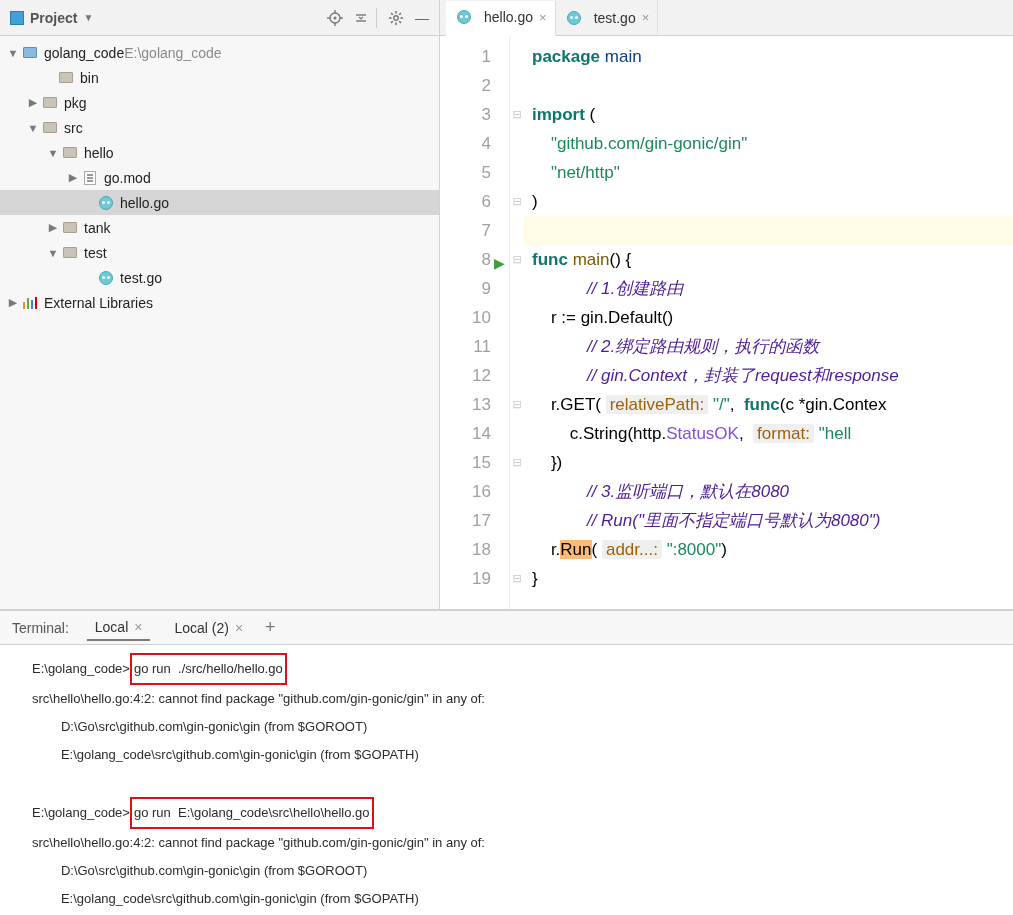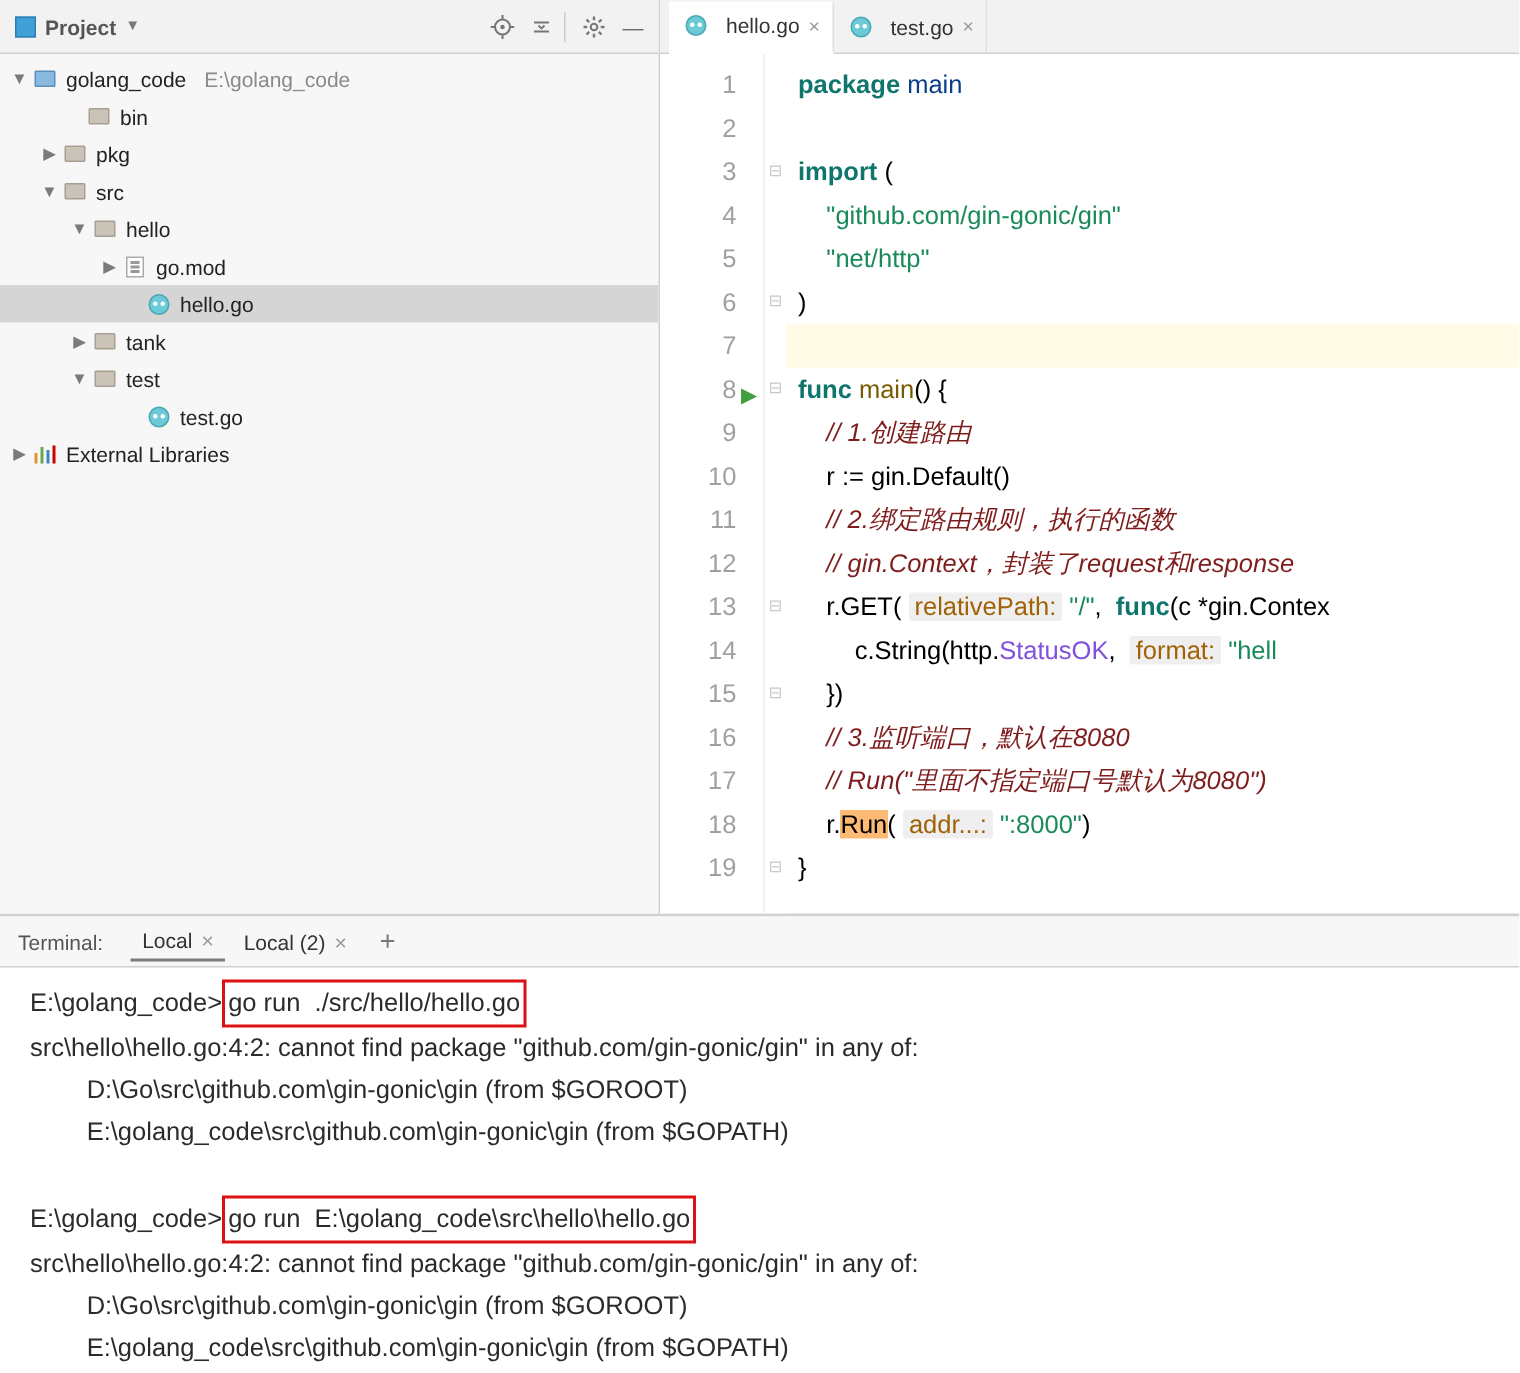--- a/index.html
+++ b/index.html
@@ -27,54 +27,54 @@
 .gofile { width: 14px; height: 14px; border-radius: 50%; background: #6bcad6; border: 1px solid #4aa8b4; position: relative; }
 .gofile::after { content: ""; position: absolute; left: 2px; top: 4px; width: 3px; height: 3px; background: #fff; border-radius: 50%; box-shadow: 5px 0 0 #fff; }
 .filegen { width: 12px; height: 14px; background: #fff; border: 1px solid #aaa; }
 .filegen.bar::after { content: ""; display: block; margin: 2px; height: 2px; background: #999; box-shadow: 0 3px 0 #999, 0 6px 0 #999; }
 .lib { width: 14px; height: 12px; display: flex; gap: 2px; align-items: flex-end; }
 .lib span { display: block; width: 2px; background: #6aa84f; }
 .lib span:nth-child(1){ height: 7px; background:#e69138;} .lib span:nth-child(2){ height: 11px; background:#6aa84f;} .lib span:nth-child(3){ height: 9px; background:#3d85c6;} .lib span:nth-child(4){ height: 12px; background:#cc0000;}
 .scratch { width: 14px; height: 14px; border-radius: 50%; background: #40a0d8; position: relative; }
 .scratch::after { content: ""; position: absolute; right: -2px; bottom: -2px; width: 8px; height: 8px; border-radius: 50%; background: #6aa84f; border: 1px solid #fff; }
 .tree-label { color: #222; }
-.tree-path { color: #8a8a8a; margin-left: 12px; }
+.tree-path { color: #8a8a8a; margin-left: 0; }
 
 .editor { flex: 1; display: flex; flex-direction: column; min-width: 0; }
 .tabs { display: flex; align-items: center; height: 36px; border-bottom: 1px solid #d1d1d1; padding-left: 6px; background: #f2f2f2; }
 .tab { display: flex; align-items: center; padding: 0 8px; height: 100%; border-right: 1px solid #e0e0e0; gap: 6px; color: #333; }
 .tab.active { background: #fff; border-bottom: 2px solid #fff; margin-bottom: -1px; }
 .tab .close { color: #999; font-size: 13px; cursor: pointer; }
 
 .code-area { flex: 1; display: flex; overflow: hidden; font-family: "Consolas","Courier New",monospace; font-size: 17px; line-height: 29px; }
 .gutter { width: 70px; text-align: right; color: #a0a0a0; padding: 6px 18px 0 0; background: #fff; border-right: 1px solid #ededed; user-select: none; position: relative; }
 .gutter .ln { height: 29px; }
 .run-mark { position: absolute; left: 54px; top: 213px; color: #3f9f3f; font-size: 14px; }
 .fold-col { width: 14px; background: #fff; padding-top: 6px; }
 .fold-col .fm { height: 29px; display: flex; align-items: center; justify-content: center; color: #c9c9c9; font-size: 11px; }
 .code { flex: 1; padding: 6px 0 0 8px; white-space: pre; overflow: hidden; }
 .code .cl { height: 29px; }
 .code .hl7 { background: #fffbe6; margin-left: -8px; padding-left: 8px; }
 .kw { color: #0f766e; font-weight: 600; }
 .pkg { color: #0a3e8a; }
 .str { color: #1a8a5a; }
-.cm { color: #7f1d1d; font-style: italic; }
+.cm { color: #4c1d95; font-style: italic; margin-left: 36px; }
 .fn { color: #7a5a00; }
 .hint { background: #efefef; color: #a16207; padding: 0 4px; border-radius: 2px; font-style: normal; }
 .fnwarn { background: #fdba74; }
 
 .terminal { height: 305px; display: flex; flex-direction: column; border-top: 1px solid #d1d1d1; }
 .term-tabs { display: flex; align-items: center; height: 34px; border-bottom: 1px solid #d1d1d1; padding-left: 12px; background: #f7f7f7; gap: 8px; }
 .term-tabs .tlabel { color: #555; margin-right: 10px; }
 .ttab { display: flex; align-items: center; gap: 6px; padding: 4px 8px; color: #333; }
 .ttab.active { border-bottom: 2px solid #7a7a7a; }
 .ttab .close { color: #999; cursor: pointer; }
 .plus { color: #777; font-size: 18px; cursor: pointer; padding: 0 6px; }
 
-.term-body { flex: 1; padding: 8px 20px; font-family: "Consolas","Courier New",monospace; font-size: 17px; line-height: 28px; color: #2b2b2b; overflow: hidden; white-space: pre; }
+.term-body { flex: 1; padding: 8px 32px; font-family: "Consolas","Courier New",monospace; font-size: 13px; line-height: 28px; color: #2b2b2b; overflow: hidden; white-space: pre; }
 .redbox { border: 2px solid #d11; padding: 0 2px; display: inline-block; }
 </style>
 </head>
 <body>
 
 <div class="ide">
   <div class="upper">
 
     <div class="sidebar">
       <div class="sidebar-header">
@@ -266,21 +266,21 @@
             <div class="fm">⊟</div>
           </div>
         <div class="code" id="code"><div class="cl"><span class="kw">package</span> <span class="pkg">main</span></div><div class="cl">&nbsp;</div><div class="cl"><span class="kw">import</span> (</div><div class="cl">    <span class="str">"github.com/gin-gonic/gin"</span></div><div class="cl">    <span class="str">"net/http"</span></div><div class="cl">)</div><div class="cl hl7">&nbsp;</div><div class="cl"><span class="kw">func</span> <span class="fn">main</span>() {</div><div class="cl">    <span class="cm">// 1.创建路由</span></div><div class="cl">    r := gin.Default()</div><div class="cl">    <span class="cm">// 2.绑定路由规则，执行的函数</span></div><div class="cl">    <span class="cm">// gin.Context，封装了request和response</span></div><div class="cl">    r.GET( <span class="hint">relativePath:</span> <span class="str">"/"</span>,  <span class="kw">func</span>(c *gin.Contex</div><div class="cl">        c.String(http.<span style="color:#8250df">StatusOK</span>,  <span class="hint">format:</span> <span class="str">"hell</span></div><div class="cl">    })</div><div class="cl">    <span class="cm">// 3.监听端口，默认在8080</span></div><div class="cl">    <span class="cm">// Run("里面不指定端口号默认为8080")</span></div><div class="cl">    r.<span class="fnwarn">Run</span>( <span class="hint">addr...:</span> <span class="str">":8000"</span>)</div><div class="cl">}</div></div>
       </div>
     </div>
   </div>
 
   <div class="terminal">
     <div class="term-tabs">
       <span class="tlabel">Terminal:</span>
-      <div id="ttabs" style="display:flex;gap:4px">
+      <div id="ttabs" style="display:flex;gap:16px">
           <div class="ttab active">
             <span>Local</span>
             <span class="close">×</span>
           </div>
           <div class="ttab">
             <span>Local (2)</span>
             <span class="close">×</span>
           </div>
         </div>
       <span class="plus">+</span>

